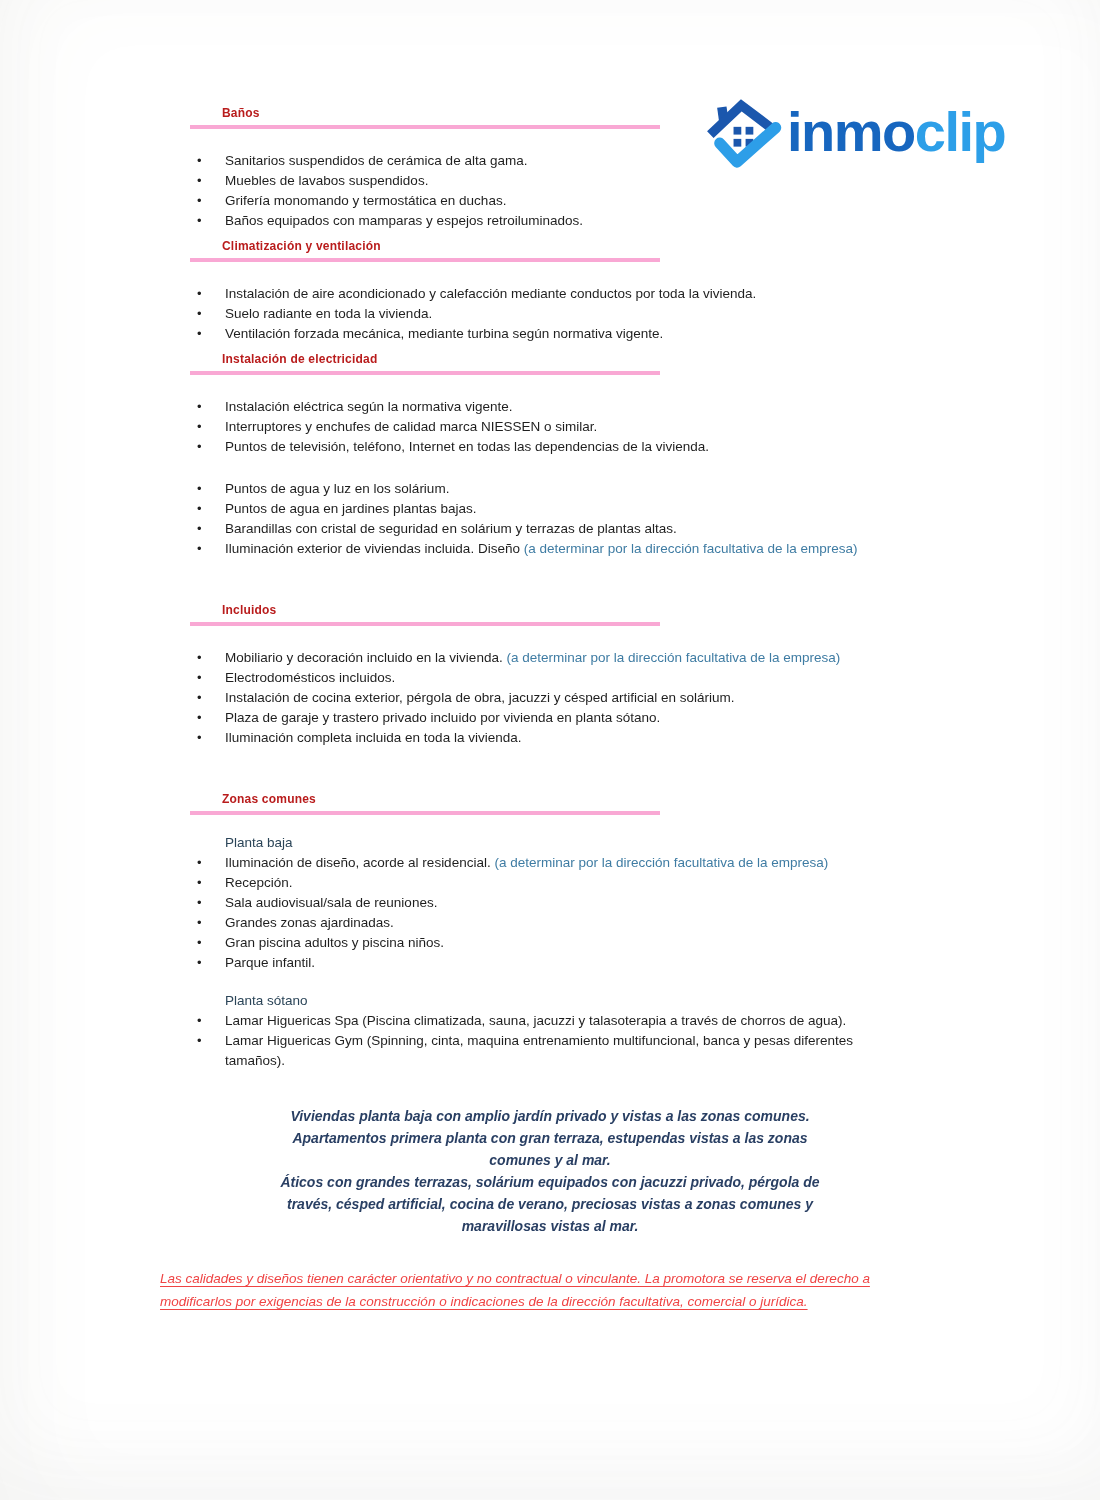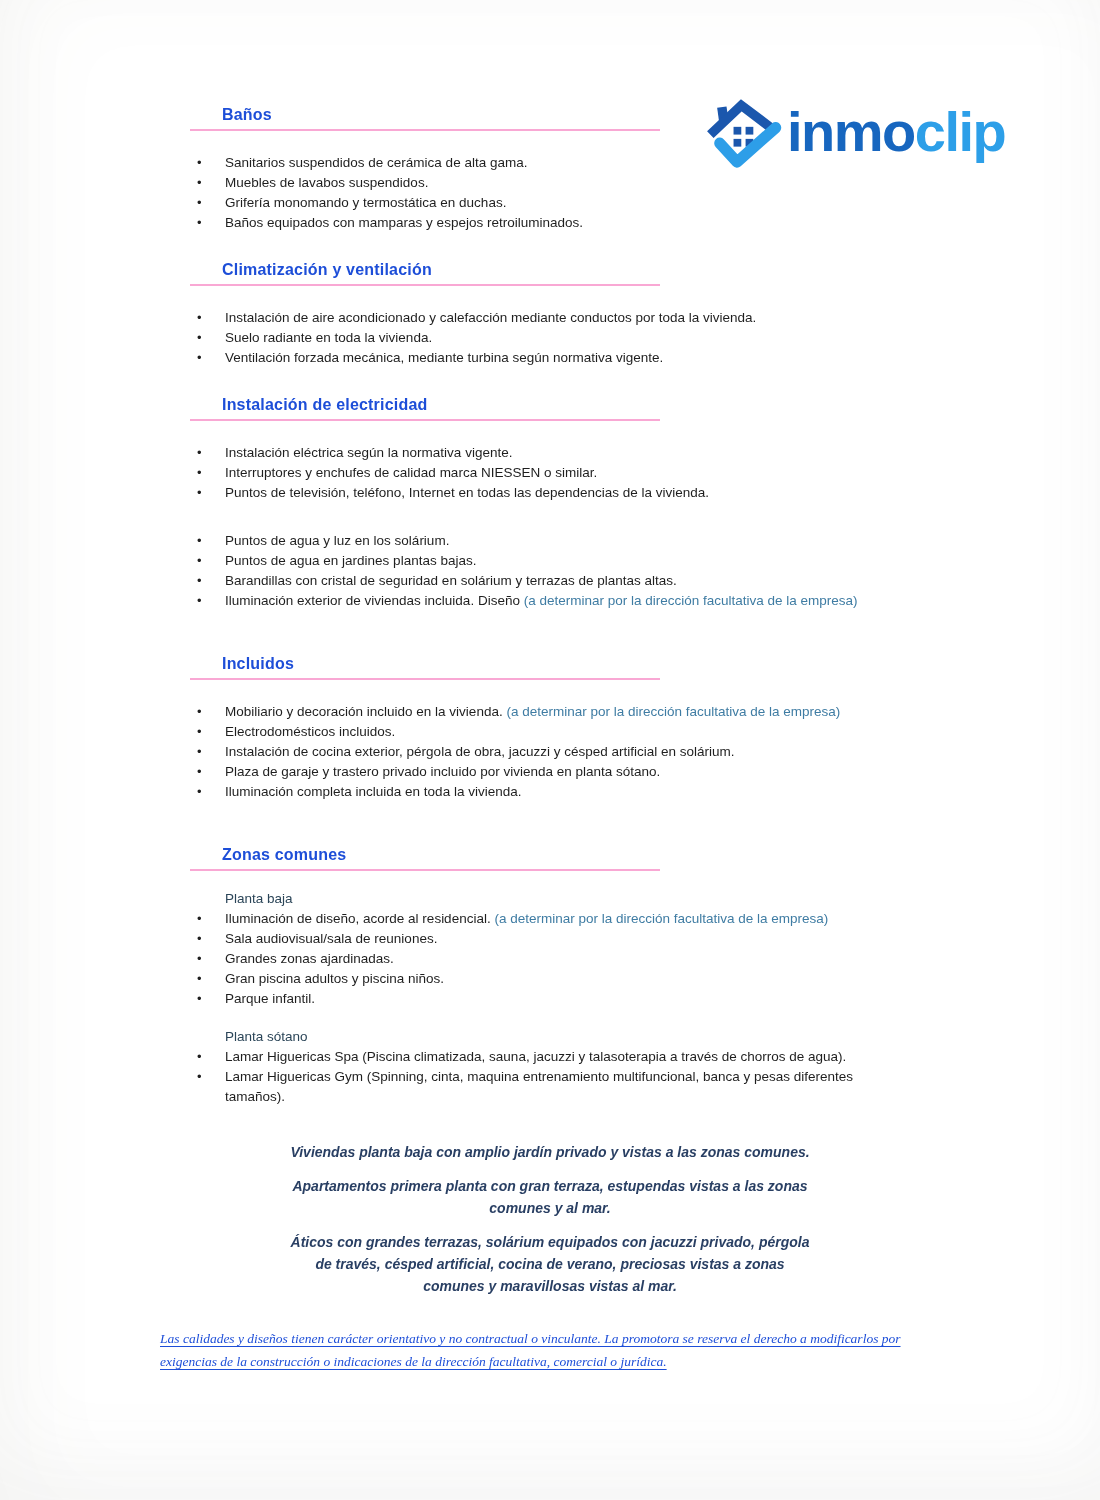--- a/index.html
+++ b/index.html
@@ -20,29 +20,29 @@
   }
   .logo-icon{width:86px;height:92px;flex:0 0 auto;}
   .logo-text{
     font-size:56px;font-weight:bold;letter-spacing:-1.5px;
     line-height:92px;white-space:nowrap;
   }
   .brand-dark{color:#1766bf;}
   .brand-light{color:#2d9fe8;}
   
   .content{position:absolute;top:106px;left:190px;width:720px;}
-  .section{margin-top:28px;}
+  .section{margin-top:8px;}
   .section:first-child{margin-top:0;}
   #sections .section:nth-child(5),
   #sections .section:nth-child(6){margin-top:44px;}
   .sec-heading{
     width:438px;
     padding:0 0 5px 32px;
-    border-bottom:2px solid #f9a8d4;
-    font-size:16px;font-weight:bold;color:#1d4ed8;
+    border-bottom:4px solid #f9a8d4;
+    font-size:12px;font-weight:bold;color:#b91c1c;
     letter-spacing:0.2px;
   }
   .bullets{list-style:none;margin:22px 0 0 0;padding:0;max-width:668px;}
   .bullets li{
     position:relative;
     padding-left:35px;
     font-size:13.5px;line-height:20px;
     color:#1f1f1f;
   }
   .bullets li::before{
@@ -57,30 +57,29 @@
   }
   .sub-heading + .bullets{margin-top:0;}
   
   .highlight{
     margin:34px auto 0;
     max-width:548px;
     text-align:center;
     font-size:14px;font-weight:bold;font-style:italic;
     color:#293f63;line-height:22px;
   }
-  .highlight p{margin:12px;}
+  .highlight p{margin:0;}
   
   .disclaimer{
     margin:30px 0 0 -30px;
     max-width:782px;
     font-size:13.5px;font-style:italic;
-    color:#1d4ed8;line-height:23px;
+    color:#ef4444;line-height:23px;
     text-decoration:underline;
     text-underline-offset:3px;
-    font-family:Liberation Serif, serif;
   }
 </style>
 </head>
 <body>
 
 <div class="page">
 
   <div class="logo">
     <svg class="logo-icon" viewBox="0 0 100 100" aria-hidden="true">
 
@@ -141,20 +140,21 @@
             <li><span class="li-text">Instalación de cocina exterior, pérgola de obra, jacuzzi y césped artificial en solárium.</span></li>
             <li><span class="li-text">Plaza de garaje y trastero privado incluido por vivienda en planta sótano.</span></li>
             <li><span class="li-text">Iluminación completa incluida en toda la vivienda.</span></li>
           </ul>
         </div>
         <div class="section">
           <div class="sec-heading">Zonas comunes</div>
           <div class="sub-heading">Planta baja</div>
           <ul class="bullets">
             <li><span class="li-text">Iluminación de diseño, acorde al residencial. </span><span class="li-note">(a determinar por la dirección facultativa de la empresa)</span></li>
+            <li><span class="li-text">Recepción.</span></li>
             <li><span class="li-text">Sala audiovisual/sala de reuniones.</span></li>
             <li><span class="li-text">Grandes zonas ajardinadas.</span></li>
             <li><span class="li-text">Gran piscina adultos y piscina niños.</span></li>
             <li><span class="li-text">Parque infantil.</span></li>
           </ul>
           <div class="sub-heading">Planta sótano</div>
           <ul class="bullets">
             <li><span class="li-text">Lamar Higuericas Spa (Piscina climatizada, sauna, jacuzzi y talasoterapia a través de chorros de agua).</span></li>
             <li><span class="li-text">Lamar Higuericas Gym (Spinning, cinta, maquina entrenamiento multifuncional, banca y pesas diferentes tamaños).</span></li>
           </ul>

